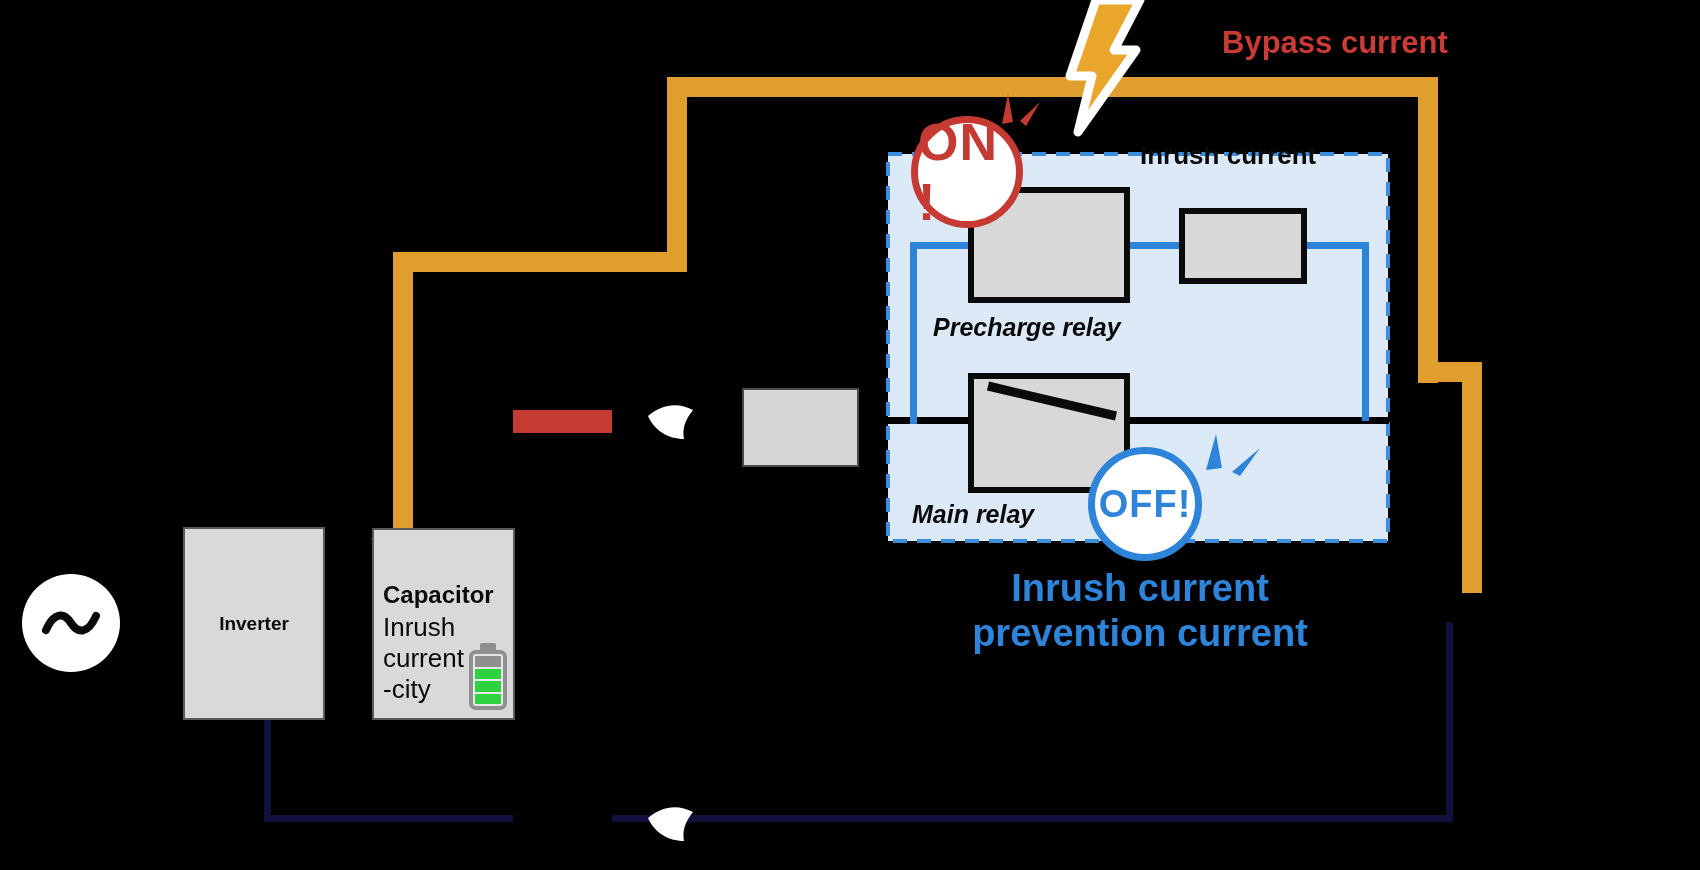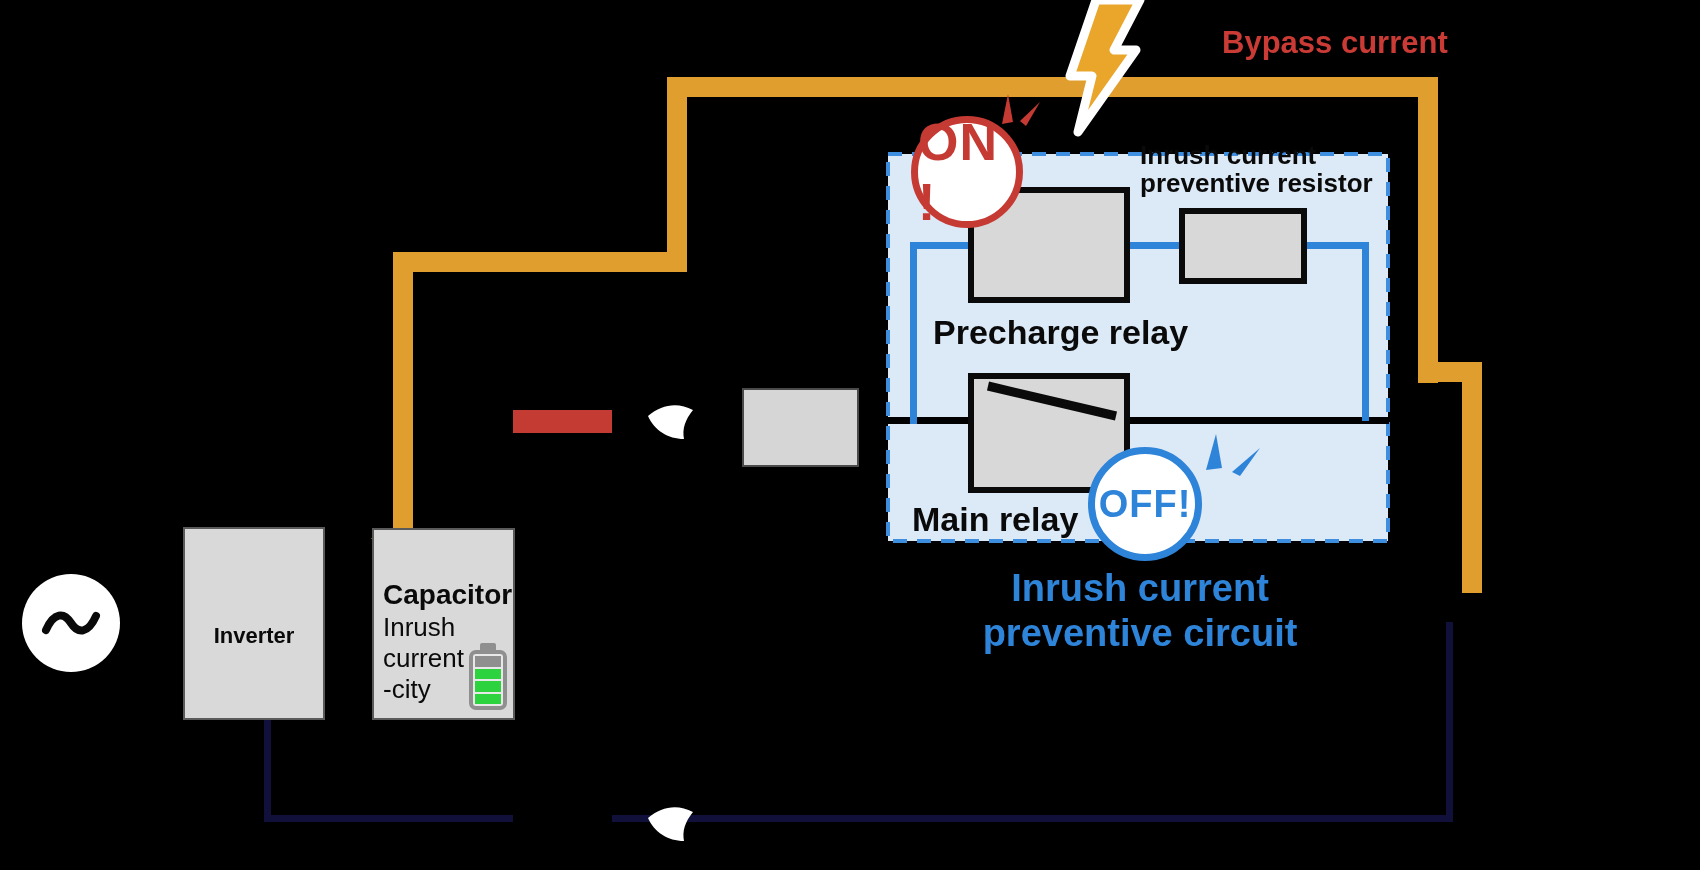--- a/index.html
+++ b/index.html
@@ -28,30 +28,30 @@
   .relay-box{background:var(--gray);border:6px solid var(--ink);box-sizing:border-box;}
   .gray-box{background:#d9d9d9;border:2px solid #5a5a5a;box-sizing:border-box;}
   
   .badge{border-radius:50%;background:#fff;display:flex;align-items:center;justify-content:center;
          font-weight:bold;box-sizing:border-box;letter-spacing:1px;}
   .badge-on{border:7px solid var(--red);color:var(--red);font-size:52px;}
   .badge-off{border:7px solid var(--blue);color:var(--blue);font-size:38px;text-align:center;}
   
   .lbl{color:var(--ink);font-weight:bold;white-space:nowrap;}
   .lbl-resistor{font-size:26px;line-height:28px;}
-  .lbl-relay{font-size:34px;}
+  .lbl-relay{font-size:25px;font-style:italic;}
   .lbl-bypass{color:#ca3b36;font-weight:bold;font-size:31px;white-space:nowrap;}
   .title-blue{color:var(--blue);font-weight:bold;font-size:38px;line-height:45px;text-align:center;}
   
   .ac-circle{width:98px;height:98px;border-radius:50%;background:#fff;}
   
   .inv-label{width:100%;height:100%;display:flex;align-items:center;justify-content:center;
-             font-weight:bold;font-size:22px;color:var(--ink);margin-top:12px;}
+             font-weight:bold;font-size:19px;color:var(--ink);}
   .cap-text{position:absolute;left:9px;top:48px;color:var(--ink);}
-  .cap-title{display:block;font-weight:bold;font-size:28px;line-height:34px;}
+  .cap-title{display:block;font-weight:bold;font-size:24px;line-height:34px;}
   .cap-line{display:block;font-size:26px;line-height:31px;}
   
   .battery{position:absolute;right:6px;bottom:8px;width:38px;}
   .battery-cap{width:16px;height:7px;background:#8f8f8f;margin:0 auto;border-radius:2px 2px 0 0;}
   .battery-body{width:38px;height:60px;border:4px solid #8f8f8f;border-radius:7px;box-sizing:border-box;
                 padding:2px;display:flex;flex-direction:column;gap:2px;background:#e8e8e8;}
   .battery-bar{width:100%;flex:1;}
   .bar-gray{background:#8f8f8f;}
   .bar-green{background:var(--green);}
   .arrow-head{width:0;height:0;border-left:34px solid transparent;border-right:34px solid transparent;
@@ -83,21 +83,20 @@
   <svg class="abs" style="left:968px;top:373px;" width="162" height="120">
     <line x1="20" y1="13" x2="148" y2="43" stroke="#0a0a0a" stroke-width="9"></line>
   </svg>
 
   <div class="abs" style="left:742px;top:388px;width:117px;height:79px;background:#d6d6d6;border:2px solid #4a4a4a;box-sizing:border-box;"></div>
 
   <div class="abs" style="left:513px;top:410px;width:99px;height:23px;background:#c33b32;"></div>
 
   <div class="abs lbl lbl-resistor" style="left:1140px;top:141px;">
     <span style="display:block;">Inrush current</span>
-    <span style="display:block;">preventive resistor</span>
   </div>
   <div class="abs lbl lbl-relay" style="left:933px;top:313px;">Precharge relay</div>
   <div class="abs lbl lbl-relay" style="left:912px;top:500px;">Main relay</div>
 
   <svg class="abs" style="left:648px;top:402px;" width="48" height="38">
     <path d="M 0 14 C 14 2 30 0 45 8 C 37 18 34 27 36 37 C 20 37 6 28 0 14 Z" fill="#fff"></path>
   </svg>
   <svg class="abs" style="left:648px;top:804px;" width="48" height="38">
     <path d="M 0 14 C 14 2 30 0 45 8 C 37 18 34 27 36 37 C 20 37 6 28 0 14 Z" fill="#fff"></path>
   </svg>
@@ -124,21 +123,21 @@
   <div class="abs badge badge-on" style="left:911px;top:116px;width:112px;height:112px;">ON !</div>
 
   <svg class="abs" style="left:1198px;top:428px;" width="72" height="50">
     <polygon points="8,42 18,6 24,40" fill="#2e84d8"></polygon>
     <polygon points="34,44 62,20 42,48" fill="#2e84d8"></polygon>
   </svg>
   <div class="abs badge badge-off" style="left:1088px;top:447px;width:114px;height:114px;">OFF!</div>
 
   <div class="abs title-blue" style="left:890px;top:566px;width:500px;">
     <span style="display:block;">Inrush current</span>
-    <span style="display:block;">preventive circuit</span>
+    <span style="display:block;">prevention current</span>
   </div>
 
   <div class="abs ac-circle" style="left:22px;top:574px;">
     <svg width="98" height="98">
       <path d="M 24 56 C 32 38 42 38 49 49 C 56 60 66 60 74 42" fill="none" stroke="#0a0a0a" stroke-width="8" stroke-linecap="round"></path>
     </svg>
   </div>
 
   <div class="abs gray-box" style="left:183px;top:527px;width:142px;height:193px;">
     <div class="inv-label">Inverter</div>

